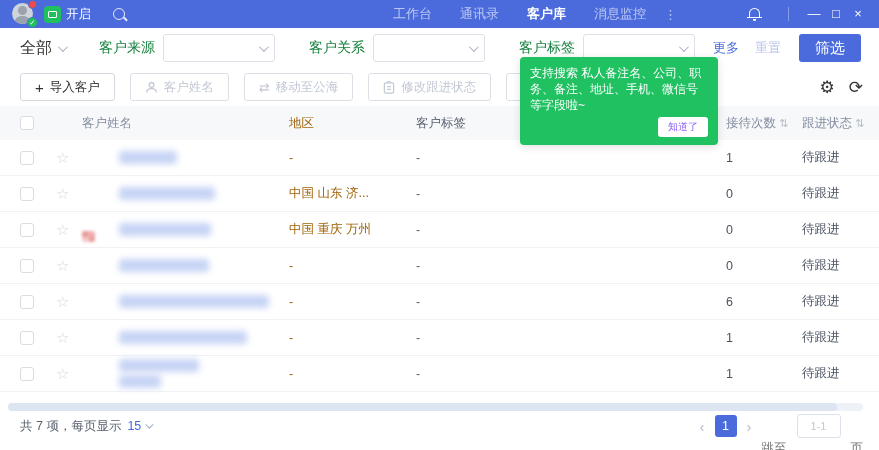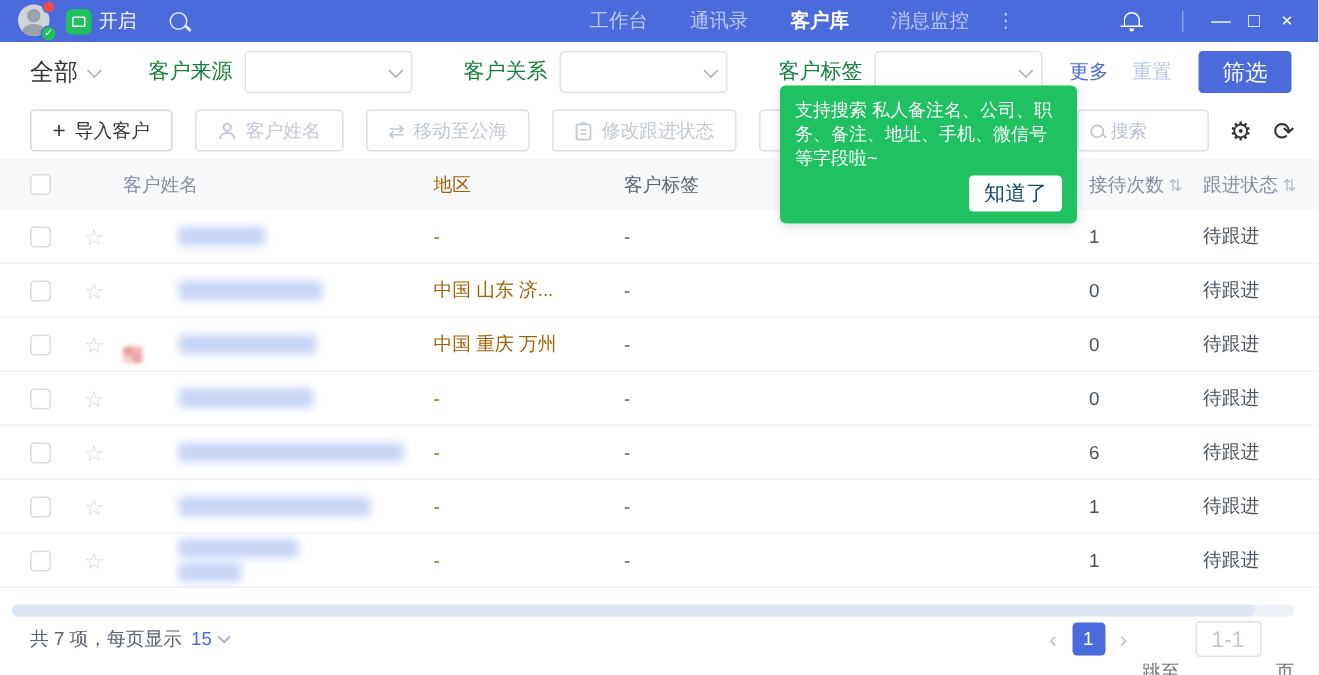--- a/index.html
+++ b/index.html
@@ -81,33 +81,33 @@
   .avatar { width:28px; height:28px; filter:blur(2px); }
   .avatar.square { border-radius:6px; }
   .avatar.round { border-radius:50%; }
   .avatar.small { width:13px; height:11px; border-radius:2px; position:absolute; left:0; bottom:2px; filter:blur(1.5px); }
   .blurwrap { display:flex; flex-direction:column; gap:3px; }
   .nb { height:13px; border-radius:3px; background:#b9c9f2; opacity:.8; filter:blur(3px); }
 
   
   .tip { position:absolute; left:520px; top:57px; width:198px; background:#1fc161; color:#fff; border-radius:4px; padding:8px 10px 8px 10px; font-size:12px; line-height:16px; z-index:20; box-shadow:0 2px 8px rgba(0,0,0,.12); }
   .tip-actions { display:flex; justify-content:flex-end; margin-top:4px; }
-  .tip-btn { background:#fff; color:#0c4a6e; border:none; border-radius:3px; font-size:14px; padding:3px 10px; cursor:pointer; font-family:inherit; }
+  .tip-btn { background:#fff; color:#8b5cf6; border:none; border-radius:3px; font-size:10px; padding:3px 10px; cursor:pointer; font-family:inherit; }
 
   
   .hscroll { position:absolute; left:8px; right:16px; top:403px; height:8px; border-radius:4px; background:#eef1f7; }
   .hscroll .thumb { position:absolute; left:0; top:0; height:8px; width:97%; border-radius:4px; background:#dde4f2; cursor:pointer; }
   .footer { position:absolute; left:0; right:0; top:414px; height:36px; display:flex; align-items:center; padding:0 16px 12px 20px; font-size:12.5px; color:#5a6270; }
   .pagesize { color:#4b6bdc; margin-left:6px; cursor:pointer; display:inline-flex; align-items:center; gap:4px; }
   .pagesize .chev { border-color:#9aa6c8; width:6px; height:6px; }
   .pager { margin-left:auto; display:flex; align-items:center; gap:10px; }
   .pg-arrow { color:#b6bdca; font-size:15px; cursor:pointer; line-height:1; }
   .pg-current { width:22px; height:22px; background:#4b6bdc; color:#fff; border-radius:3px; font-size:12.5px; display:flex; align-items:center; justify-content:center; cursor:pointer; }
   .jump-label,.page-suffix { color:#737373;margin-top:44px; }
-  .jump-input { width:44px; height:24px; border:1px solid #dde1ea; border-radius:3px; text-align:center; font-size:15px; outline:none; color:#333; font-family:inherit; }
+  .jump-input { width:44px; height:24px; border:1px solid #dde1ea; border-radius:3px; text-align:center; font-size:11px; outline:none; color:#333; font-family:inherit; }
   .jump-input::placeholder { color:#c3c9d6; }
 </style>
 </head>
 <body>
 
 <div class="window">
 
   <div class="titlebar">
     <div class="avatar-cluster">
       <div class="user-avatar"></div>
@@ -194,24 +194,20 @@
     </button>
     <button class="tbtn disabled">
       <span class="ticon">
         <svg width="13" height="13" viewBox="0 0 14 14" fill="none" stroke="#c2c8d4" stroke-width="1.3">
             <path d="M1.5 6.5 6.8 1.2h5.8v5.8L7.3 12.3a1.2 1.2 0 0 1-1.7 0L1.5 8.2a1.2 1.2 0 0 1 0-1.7Z"></path>
             <circle cx="9.8" cy="4" r="1"></circle>
           </svg>
       </span>
     </button>
     <div class="toolbar-right">
-      <div class="search-box">
-        <span class="sb-glyph"></span>
-        <input type="text" placeholder="搜索" style="">
-      </div>
       <span class="gear-icon">⚙</span>
       <span class="refresh-icon">⟳</span>
     </div>
   </div>
 
   <div class="tip">
     <div>支持搜索 私人备注名、公司、职务、备注、地址、手机、微信号 等字段啦~</div>
     <div class="tip-actions">
       <button class="tip-btn">知道了</button>
     </div>

